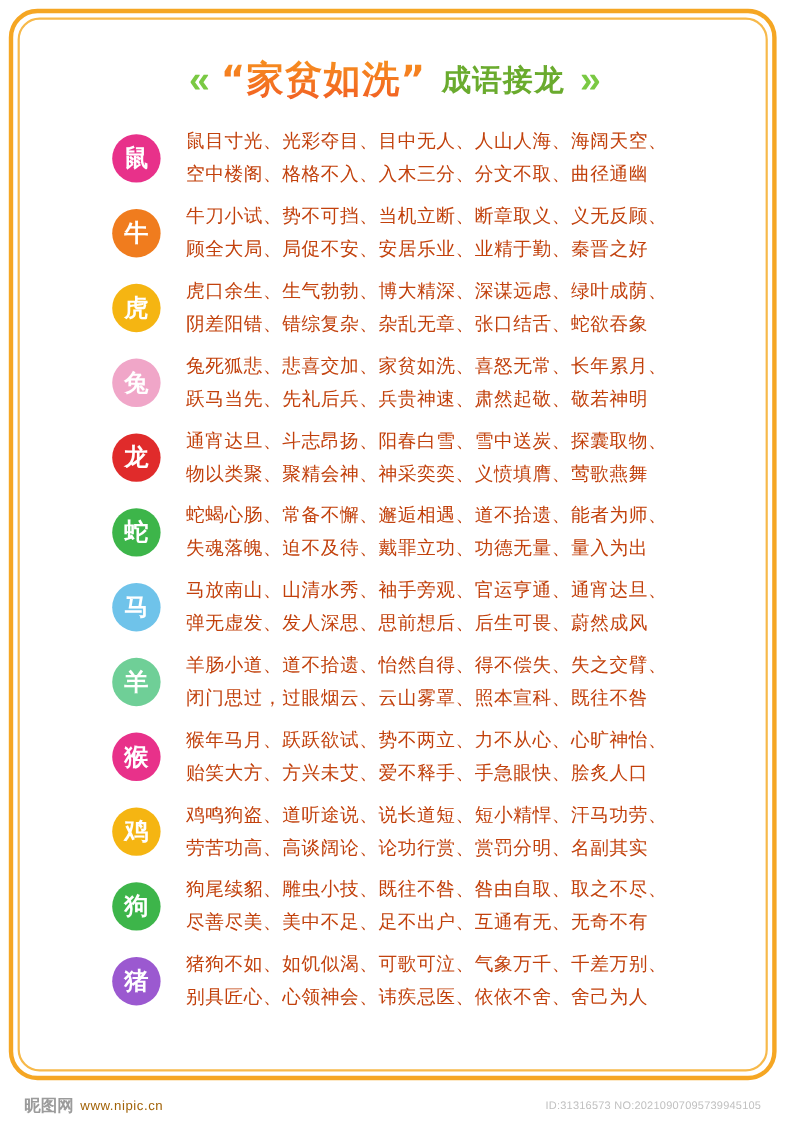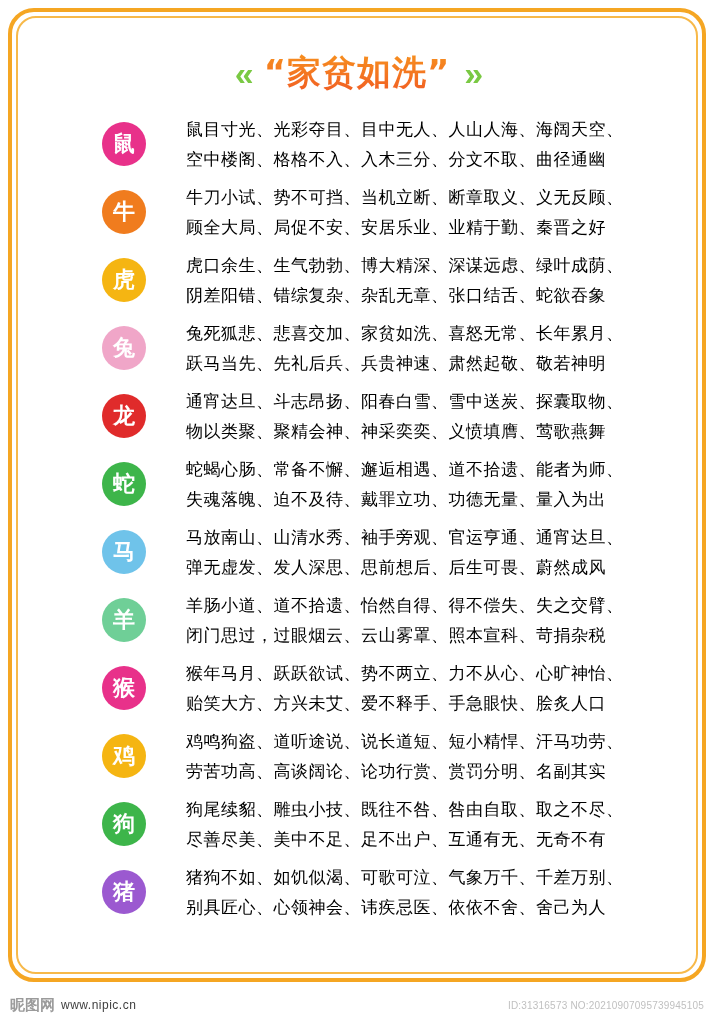--- a/index.html
+++ b/index.html
@@ -107,57 +107,57 @@
     display: flex;
     align-items: center;
     justify-content: center;
     color: #ffffff;
     font-size: 22px;
     font-weight: bold;
     flex: 0 0 auto;
     font-family: "DejaVu Sans", "Liberation Sans", sans-serif;
   }
   .idioms {
-    margin-left: 40px;
-    color: #000000;
+    margin-left: 23px;
+    color: #c2410c;
     font-size: 17px;
     line-height: 30px;
     letter-spacing: 0.5px;
     font-family: "DejaVu Sans", "Liberation Sans", sans-serif;
     white-space: pre-line;
   }
 
   
   .footer {
     position: absolute;
     left: 0;
     right: 0;
     bottom: 0;
     height: 38px;
     display: flex;
     align-items: center;
     justify-content: space-between;
-    padding: 0 10px;
+    padding: 0 22px;
     box-sizing: border-box;
     background: #ffffff;
   }
   .footer-left {
     display: flex;
     align-items: center;
     gap: 6px;
   }
   .logo-mark {
     font-size: 15px;
     font-weight: bold;
     color: #9b9b9b;
     font-family: "DejaVu Sans", "Liberation Sans", sans-serif;
   }
   .logo-url {
     font-size: 12px;
-    color: #404040;
+    color: #a16207;
     letter-spacing: 0.5px;
   }
   .footer-right {
     font-size: 10px;
     color: #c0c0c0;
     letter-spacing: 0.2px;
     margin-left: 27px;
   }
 </style>
 </head>
@@ -166,20 +166,21 @@
 <div class="poster">
 
   <div class="frame-outer"></div>
   <div class="frame-inner"></div>
 
   <div class="content">
 
     <div class="title-row">
       <span class="chev left">«</span>
       <span class="title-main">“家贫如洗”</span>
+      <span class="title-sub">成语接龙</span>
       <span class="chev right">»</span>
     </div>
 
     <div class="list">
 
       <div class="row">
         <div class="badge" style="background: rgb(232, 49, 138);">鼠</div>
         <div class="idioms">鼠目寸光、光彩夺目、目中无人、人山人海、海阔天空、
 空中楼阁、格格不入、入木三分、分文不取、曲径通幽</div>
       </div>
@@ -216,21 +217,21 @@
 
       <div class="row">
         <div class="badge" style="background: rgb(111, 195, 234);">马</div>
         <div class="idioms">马放南山、山清水秀、袖手旁观、官运亨通、通宵达旦、
 弹无虚发、发人深思、思前想后、后生可畏、蔚然成风</div>
       </div>
 
       <div class="row">
         <div class="badge" style="background: rgb(111, 207, 151);">羊</div>
         <div class="idioms">羊肠小道、道不拾遗、怡然自得、得不偿失、失之交臂、
-闭门思过，过眼烟云、云山雾罩、照本宣科、苛捐杂税</div>
+闭门思过，过眼烟云、云山雾罩、照本宣科、既往不咎</div>
       </div>
 
       <div class="row">
         <div class="badge" style="background: rgb(232, 49, 138);">猴</div>
         <div class="idioms">猴年马月、跃跃欲试、势不两立、力不从心、心旷神怡、
 贻笑大方、方兴未艾、爱不释手、手急眼快、脍炙人口</div>
       </div>
 
       <div class="row">
         <div class="badge" style="background: rgb(245, 181, 18);">鸡</div>

